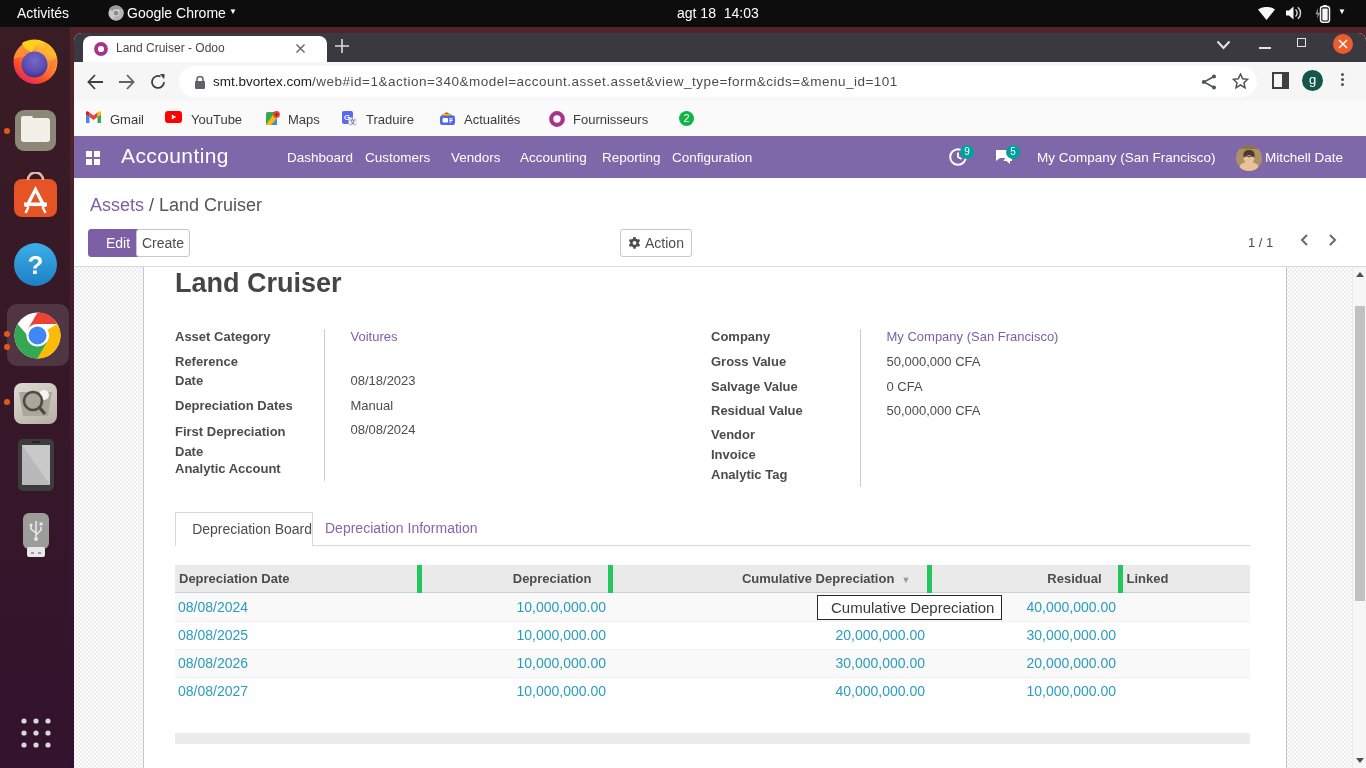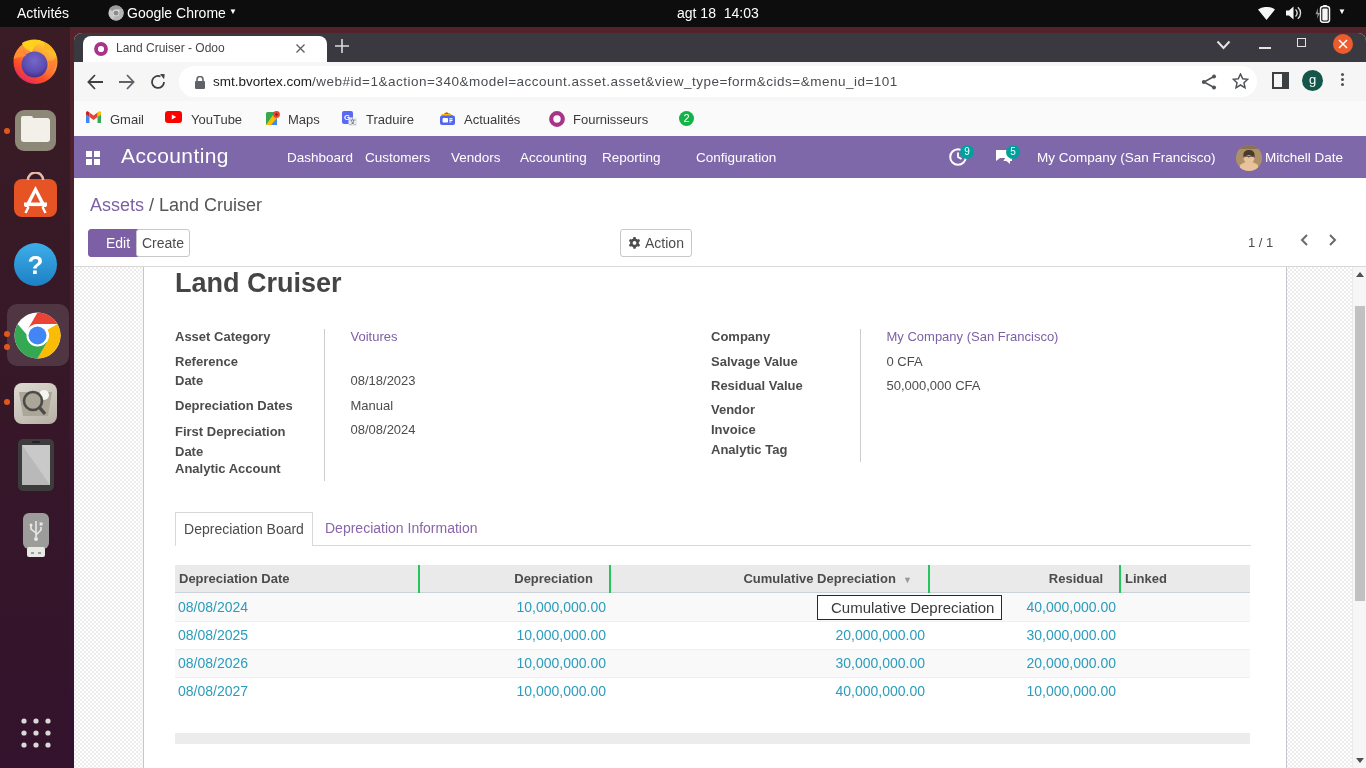--- a/index.html
+++ b/index.html
@@ -42,25 +42,25 @@
 .grp{position:absolute;top:62px;font-size:13px}
 .grp table{border-collapse:collapse}
 .grp td{vertical-align:top;padding:0}
 .grp td.lbl{font-weight:bold;border-right:1px solid #ccc;width:149px;padding-right:6px}
 .grp td.val{padding-left:26px}
 .grp a{color:#7c5fa5;text-decoration:none}
 #grpL{left:31px}
 #grpR{left:567px}
 
 #tabsrow{position:absolute;left:31px;top:245px;width:1076px;height:34px;border-bottom:1px solid #d8d8d8}
-#tab1{position:absolute;left:0;top:0;width:138px;height:34px;background:#fff;border:1px solid #d8d8d8;border-bottom:none;font-size:14px;color:#4c4c4c;text-align:center;line-height:33px}
+#tab1{position:absolute;left:0;top:0;width:138px;height:34px;background:#fff;border:1px solid #d8d8d8;border-bottom:none;font-size:14px;color:#4c4c4c;text-align:right;line-height:33px}
 #tab2{position:absolute;left:150px;top:0;font-size:14px;color:#8a64ab;line-height:33px}
 
 #dtable{position:absolute;left:31px;top:298px;width:1075px;font-size:14px;border-collapse:collapse}
-#dtable th{background:#eaeaea;color:#4c4c4c;height:27px;font-size:13px;font-weight:bold;border-bottom:1px solid #cbd2d8;border-left:2px solid #22c55e;padding:0 16px 0 4px;text-align:right}
+#dtable th{background:#eaeaea;color:#4c4c4c;height:27px;font-size:13px;font-weight:bold;border-bottom:1px solid #cbd2d8;border-left:5px solid #22c55e;padding:0 16px 0 4px;text-align:right}
 #dtable th:first-child{border-left:none;text-align:left;padding-left:4px}
 #dtable td{height:28px;color:#2a9cbc;padding:0 4px 0 3px;text-align:right;border-top:1px solid #f0f0f0}
 #dtable td:first-child{text-align:left}
 #dtable tr.odd td{background:#f9f9f9}
 #tfoot{position:absolute;left:31px;top:466px;width:1075px;height:11px;background:#ececec}
 
 #tip{position:absolute;left:743px;top:328px;width:185px;height:25px;background:#fff;border:1px solid #282828;font-size:15px;color:#3a3a3a;line-height:23px;padding-left:13px}
 
 #sbar{position:absolute;right:0;top:0;width:14px;height:501px;background:#f6f6f6;border-left:1px solid #ebebeb}
 #sthumb{position:absolute;left:2px;top:39px;width:10px;height:295px;background:#c1c1c1}
@@ -336,21 +336,21 @@
           <path d="M13 5.5c-3.6 0-5.8 2.6-5.8 6 0 2.2.9 4.3 2.2 5.5l-4.9 2.6a26 26 0 0 0-1.5 6.4h20a26 26 0 0 0-1.5-6.4l-4.9-2.6c1.3-1.2 2.2-3.3 2.2-5.5 0-3.4-2.2-6-5.8-6z" fill="#e8c29a"></path>
           <path d="M7.2 11c0-4 2.3-5.9 5.8-5.9s5.8 1.9 5.8 5.9c0 .8-.1 1.6-.4 2.3-.2-1.8-1.4-2.2-2.9-2.6-2.1-.5-3.6-.5-5.2.1-1.3.5-2.3.7-2.7 2.3-.2-.6-.4-1.3-.4-2.1z" fill="#4a3a2a"></path>
           <path d="M8.7 12.2a2.6 2.6 0 0 1 4.4 0m-.3 0a2.6 2.6 0 0 1 4.4 0" stroke="#333" stroke-width="1" fill="none"></path>
         </g>
       </svg>
     <span class="mi" style="left:213px">Dashboard</span>
     <span class="mi" style="left:291px">Customers</span>
     <span class="mi" style="left:377px">Vendors</span>
     <span class="mi" style="left:446px">Accounting</span>
     <span class="mi" style="left:528px">Reporting</span>
-    <span class="mi" style="left:622px">Configuration</span>
+    <span class="mi" style="left:598px">Configuration</span>
     <span class="mi" style="left:963px">My Company (San Francisco)</span>
     <span class="mi" style="left:1191px">Mitchell Date</span>
   </div>
   <div id="cpanel">
     <div id="crumbs"><a>Assets</a> / Land Cruiser</div>
     <div class="btn" id="btnedit">Edit</div>
     <div class="btn" id="btncreate">Create</div>
     <div class="btn" id="btnaction"><svg style="vertical-align:-2px;margin-right:4px" width="13" height="13" viewBox="0 0 13 13">
           <path d="M5.4 0h2.2l.35 1.7a5 5 0 0 1 1.45.85L11 2l1.1 1.9-1.3 1.15a5 5 0 0 1 0 1.7l1.3 1.15L11 9.8l-1.6-.55a5 5 0 0 1-1.45.85L7.6 11.8H5.4l-.35-1.7a5 5 0 0 1-1.45-.85L2 9.8.9 7.9l1.3-1.15a5 5 0 0 1 0-1.7L.9 3.9 2 2l1.6.55a5 5 0 0 1 1.45-.85z" fill="#4c4c4c"></path>
           <circle cx="6.5" cy="5.9" r="1.9" fill="#fff"></circle>
@@ -395,20 +395,24 @@
               </tr>
         </tbody>
           </table>
       </div>
       <div class="grp" id="grpR">
         <table>
           <tbody>
               <tr style="height:25px">
                 <td class="lbl">Company</td>
                 <td class="val"><a>My Company (San Francisco)</a></td>
+              </tr>
+          <tr style="height:25px">
+                <td class="lbl">Gross Value</td>
+                <td class="val">50,000,000 CFA</td>
               </tr>
           <tr style="height:24px">
                 <td class="lbl">Salvage Value</td>
                 <td class="val">0 CFA</td>
               </tr>
           <tr style="height:24px">
                 <td class="lbl">Residual Value</td>
                 <td class="val">50,000,000 CFA</td>
               </tr>
           <tr style="height:20px">

